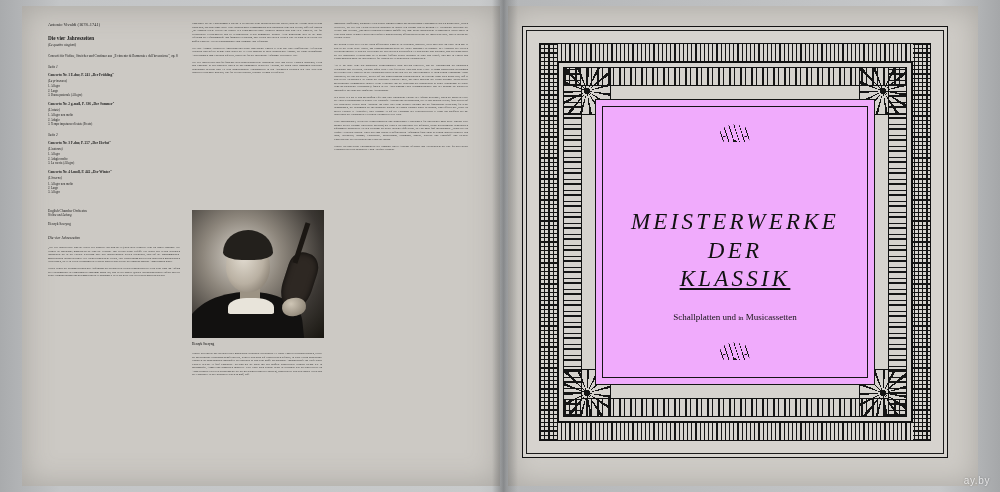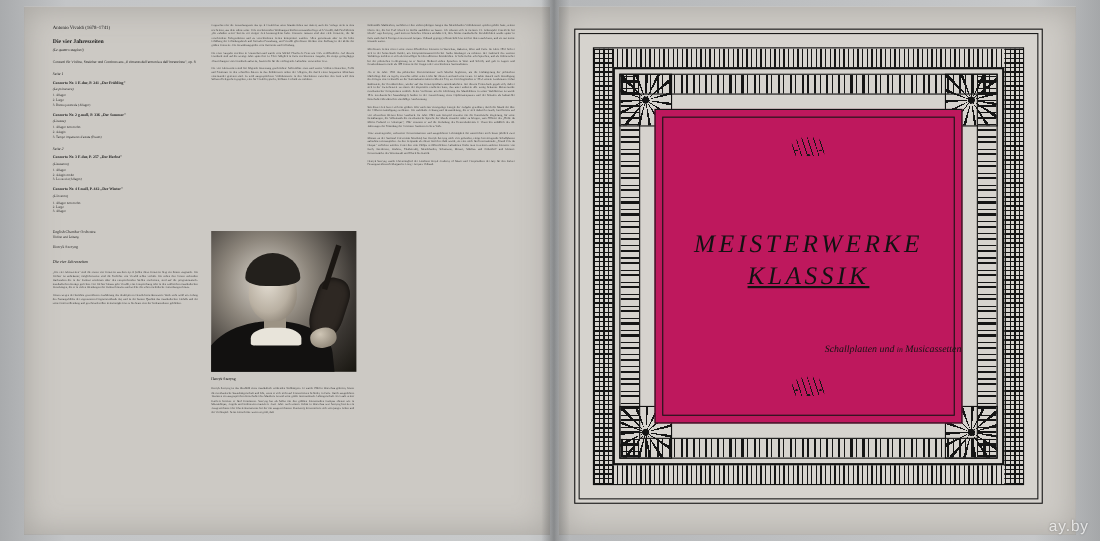--- a/index.html
+++ b/index.html
@@ -270,21 +270,21 @@
   .c-tl { left: 40px;  top: 40px; }
   .c-tr { right: 40px; top: 40px; }
   .c-bl { left: 40px;  bottom: 40px; }
   .c-br { right: 40px; bottom: 40px; }
 
   
   .plaque {
     position: absolute;
     left: 72px; top: 72px; right: 72px; bottom: 72px;
     border: 1.2px solid #151515;
-    background: #be185d;
+    background: #f0abfc;
     padding-left: 32px;
   }
   .plaque-in {
     position: absolute;
     left: 6px; top: 6px; right: 6px; bottom: 6px;
     border: 0.8px solid #151515;
   }
 
   .rosette {
     position: absolute;
@@ -314,34 +314,33 @@
     letter-spacing: 0.14em;
     line-height: 1.24;
   }
   .cover-line1 { font-size: 23px; font-style: italic; }
   .cover-line2 { font-size: 23px; font-style: italic; }
   .cover-line3 { font-size: 23px; font-style: italic; text-decoration: underline; }
   .cover-sub {
     position: absolute;
     left: 0; right: 0;
     top: 212px;
-    text-align: right;
+    text-align: center;
     font-size: 9px;
-    font-style: italic;
     color: #141414;
   }
   .cover-sub .sm { font-size: 7px; }
 
   
   .watermark {
     position: absolute;
     right: 10px;
     bottom: 6px;
     font-family: "Liberation Sans", sans-serif;
-    font-size: 14px;
+    font-size: 10px;
     color: rgba(255,255,255,0.75);
     letter-spacing: 0.06em;
     text-shadow: 0 0 2px rgba(0,0,0,0.35);
     z-index: 9;
     margin-top: 48px;
   }
 </style>
 </head>
 <body>
 
@@ -465,20 +464,21 @@
       <div class="corner c-br"></div>
 
       <div class="plaque">
         <div class="plaque-in"></div>
 
         <div class="rosette rosette-top"></div>
         <div class="rosette rosette-bottom"></div>
 
         <div class="cover-text">
           <div class="cover-line1">MEISTERWERKE</div>
+          <div class="cover-line2">DER</div>
           <div class="cover-line3">KLASSIK</div>
         </div>
 
         <div class="cover-sub">
           <span>Schallplatten und</span>
           <span class="sm">in</span>
           <span>Musicassetten</span>
         </div>
       </div>
     </div>

